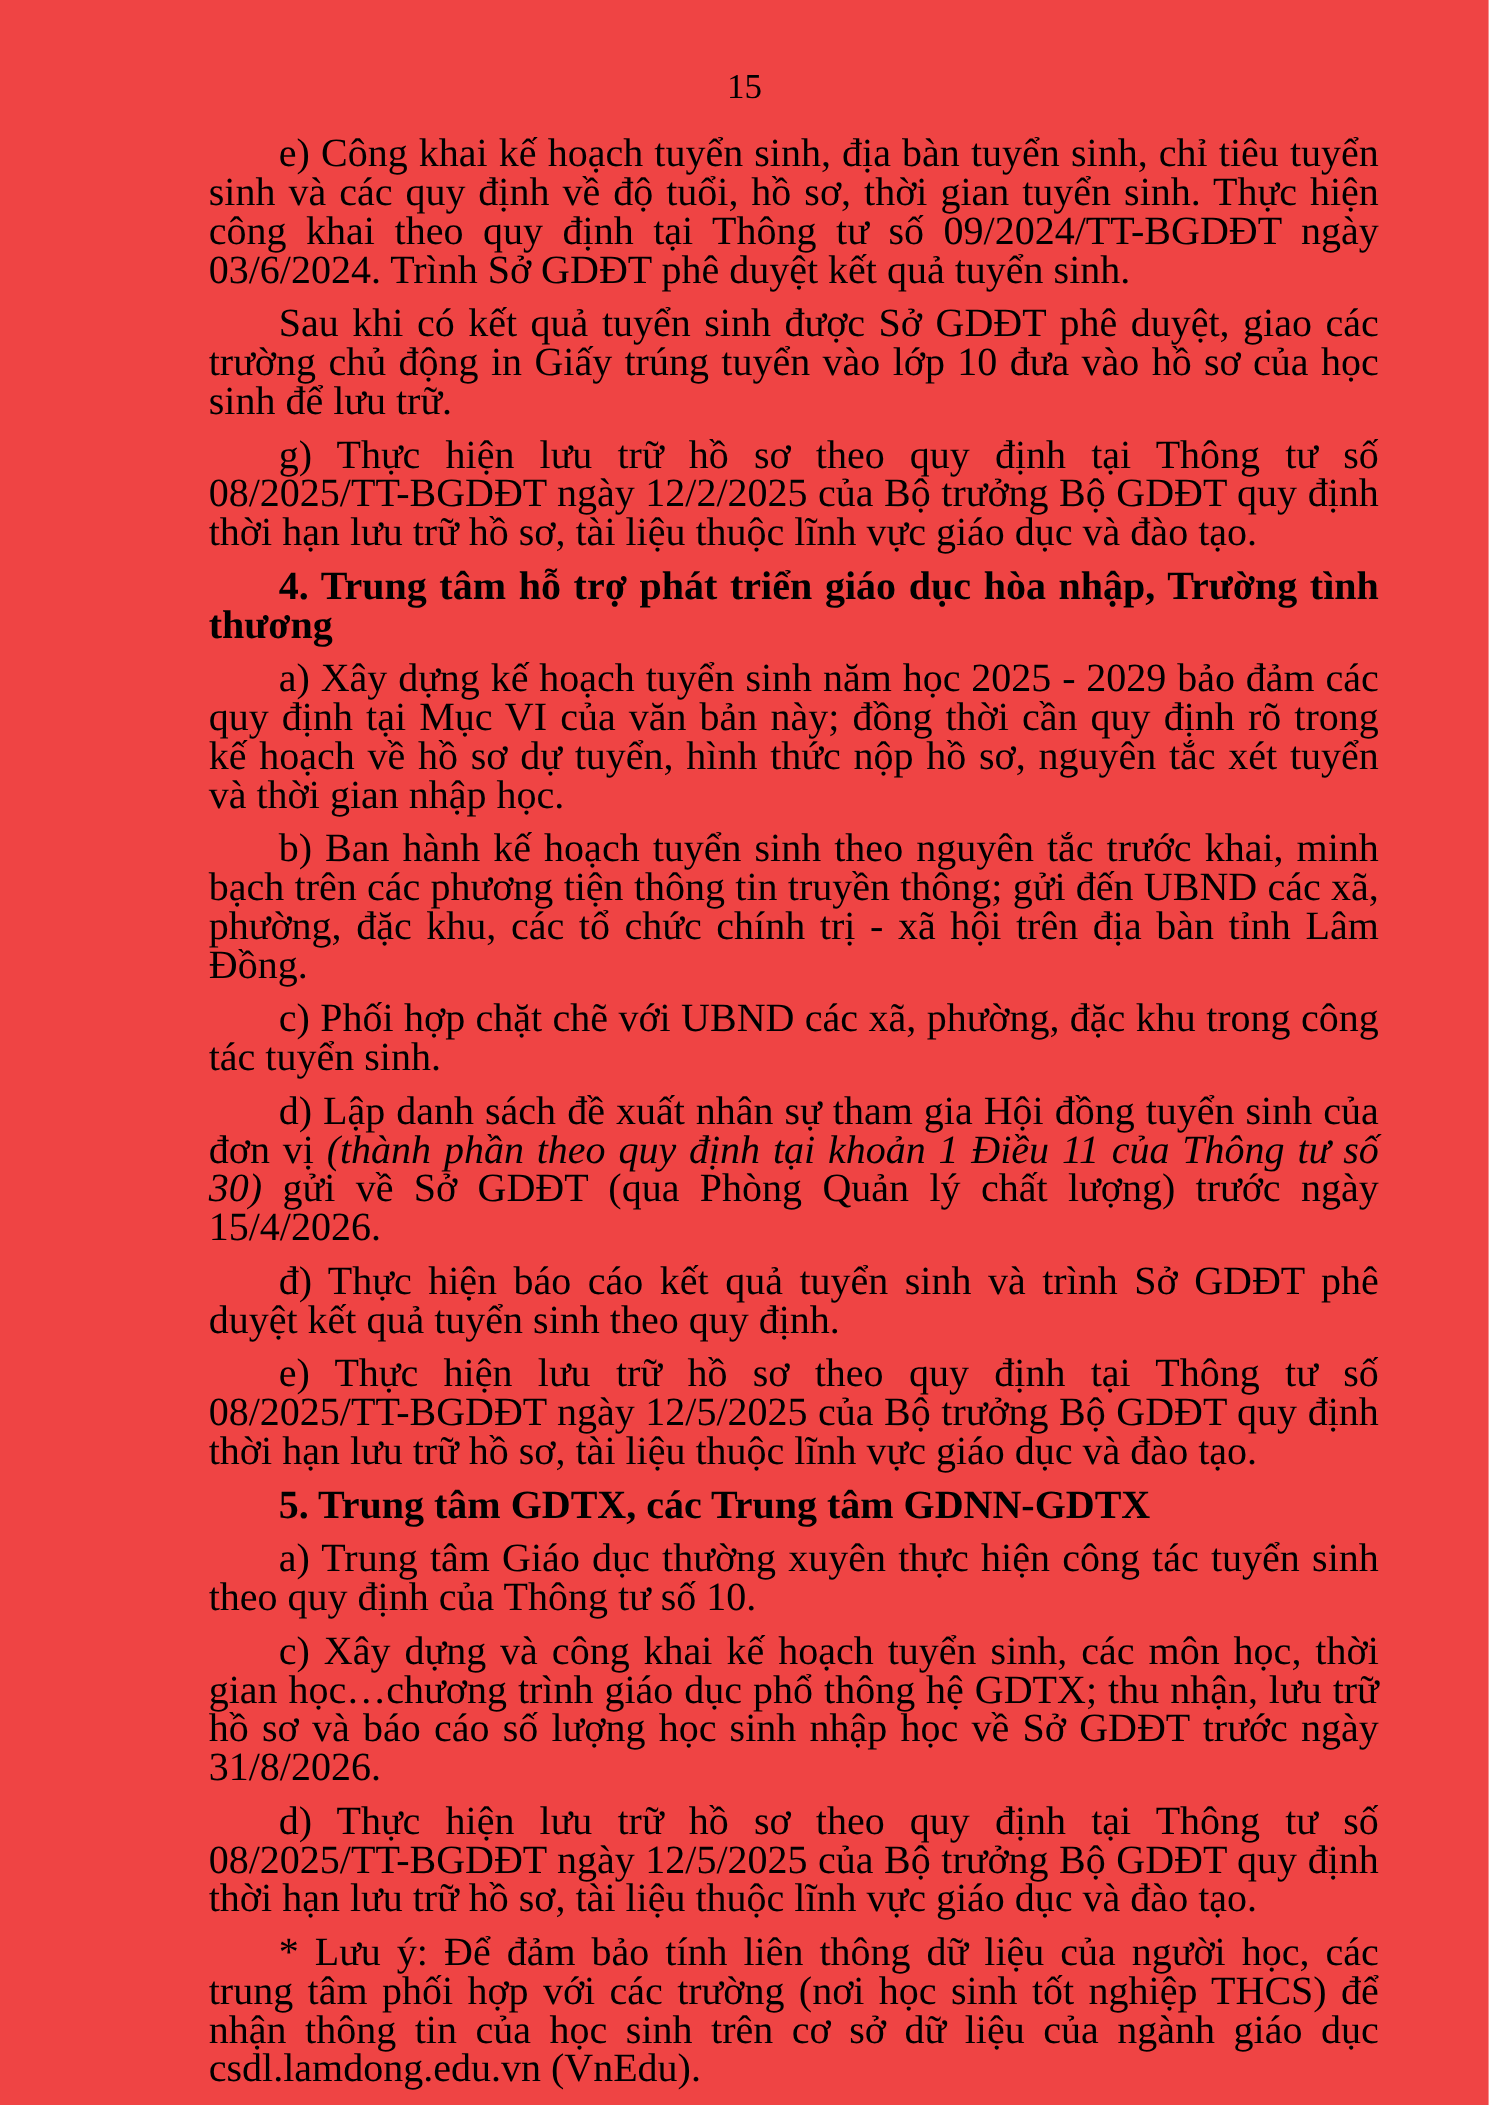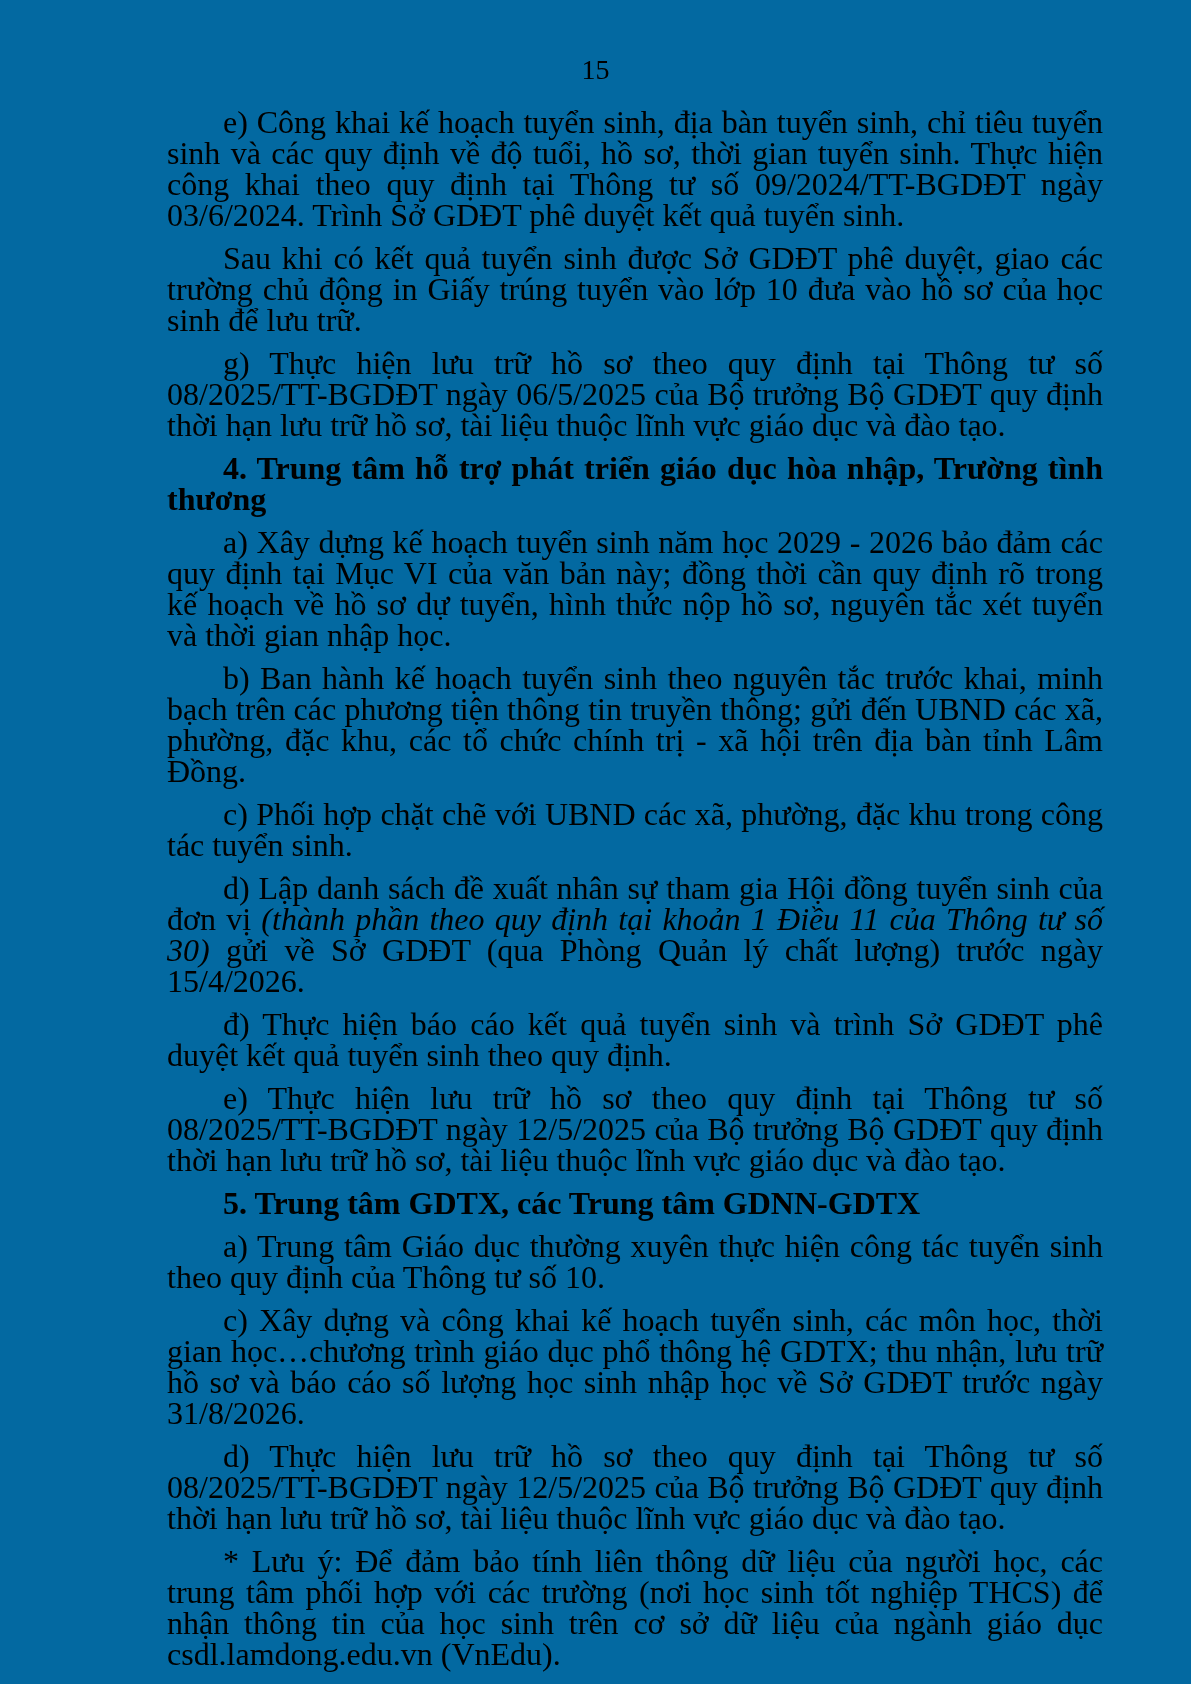--- a/index.html
+++ b/index.html
@@ -4,21 +4,21 @@
 <style>
   html, body {
     margin: 0;
     padding: 0;
     background: #ffffff;
   }
   .page {
     position: relative;
     width: 1191px;
     height: 1684px;
-    background: #0369a1;
+    background: #ef4444;
     color: #000000;
     font-family: "Liberation Serif", "DejaVu Serif", serif;
     font-size: 28px;
     overflow: hidden;
     box-sizing: border-box;
   }
   .page-number {
     padding-top: 54px;
     text-align: center;
     line-height: 31px;
@@ -47,25 +47,25 @@
 <div class="page">
 
   <div class="page-number">15</div>
 
   <div class="content">
 
     <p class="para">e) Công khai kế hoạch tuyển sinh, địa bàn tuyển sinh, chỉ tiêu tuyển sinh và các quy định về độ tuổi, hồ sơ, thời gian tuyển sinh. Thực hiện công khai theo quy định tại Thông tư số 09/2024/TT-BGDĐT ngày 03/6/2024. Trình Sở GDĐT phê duyệt kết quả tuyển sinh.</p>
 
     <p class="para">Sau khi có kết quả tuyển sinh được Sở GDĐT phê duyệt, giao các trường chủ động in Giấy trúng tuyển vào lớp 10 đưa vào hồ sơ của học sinh để lưu trữ.</p>
 
-    <p class="para">g) Thực hiện lưu trữ hồ sơ theo quy định tại Thông tư số 08/2025/TT-BGDĐT ngày 06/5/2025 của Bộ trưởng Bộ GDĐT quy định thời hạn lưu trữ hồ sơ, tài liệu thuộc lĩnh vực giáo dục và đào tạo.</p>
+    <p class="para">g) Thực hiện lưu trữ hồ sơ theo quy định tại Thông tư số 08/2025/TT-BGDĐT ngày 12/2/2025 của Bộ trưởng Bộ GDĐT quy định thời hạn lưu trữ hồ sơ, tài liệu thuộc lĩnh vực giáo dục và đào tạo.</p>
 
     <h2 class="heading">4. Trung tâm hỗ trợ phát triển giáo dục hòa nhập, Trường tình thương</h2>
 
-    <p class="para">a) Xây dựng kế hoạch tuyển sinh năm học 2029 - 2026 bảo đảm các quy định tại Mục VI của văn bản này; đồng thời cần quy định rõ trong kế hoạch về hồ sơ dự tuyển, hình thức nộp hồ sơ, nguyên tắc xét tuyển và thời gian nhập học.</p>
+    <p class="para">a) Xây dựng kế hoạch tuyển sinh năm học 2025 - 2029 bảo đảm các quy định tại Mục VI của văn bản này; đồng thời cần quy định rõ trong kế hoạch về hồ sơ dự tuyển, hình thức nộp hồ sơ, nguyên tắc xét tuyển và thời gian nhập học.</p>
 
     <p class="para">b) Ban hành kế hoạch tuyển sinh theo nguyên tắc trước khai, minh bạch trên các phương tiện thông tin truyền thông; gửi đến UBND các xã, phường, đặc khu, các tổ chức chính trị - xã hội trên địa bàn tỉnh Lâm Đồng.</p>
 
     <p class="para">c) Phối hợp chặt chẽ với UBND các xã, phường, đặc khu trong công tác tuyển sinh.</p>
 
     <p class="para"><span>d) Lập danh sách đề xuất nhân sự tham gia Hội đồng tuyển sinh của đơn vị </span><em>(thành phần theo quy định tại khoản 1 Điều 11 của Thông tư số 30)</em><span> gửi về Sở GDĐT (qua Phòng Quản lý chất lượng) trước ngày 15/4/2026.</span></p>
 
     <p class="para">đ) Thực hiện báo cáo kết quả tuyển sinh và trình Sở GDĐT phê duyệt kết quả tuyển sinh theo quy định.</p>
 
     <p class="para">e) Thực hiện lưu trữ hồ sơ theo quy định tại Thông tư số 08/2025/TT-BGDĐT ngày 12/5/2025 của Bộ trưởng Bộ GDĐT quy định thời hạn lưu trữ hồ sơ, tài liệu thuộc lĩnh vực giáo dục và đào tạo.</p>

